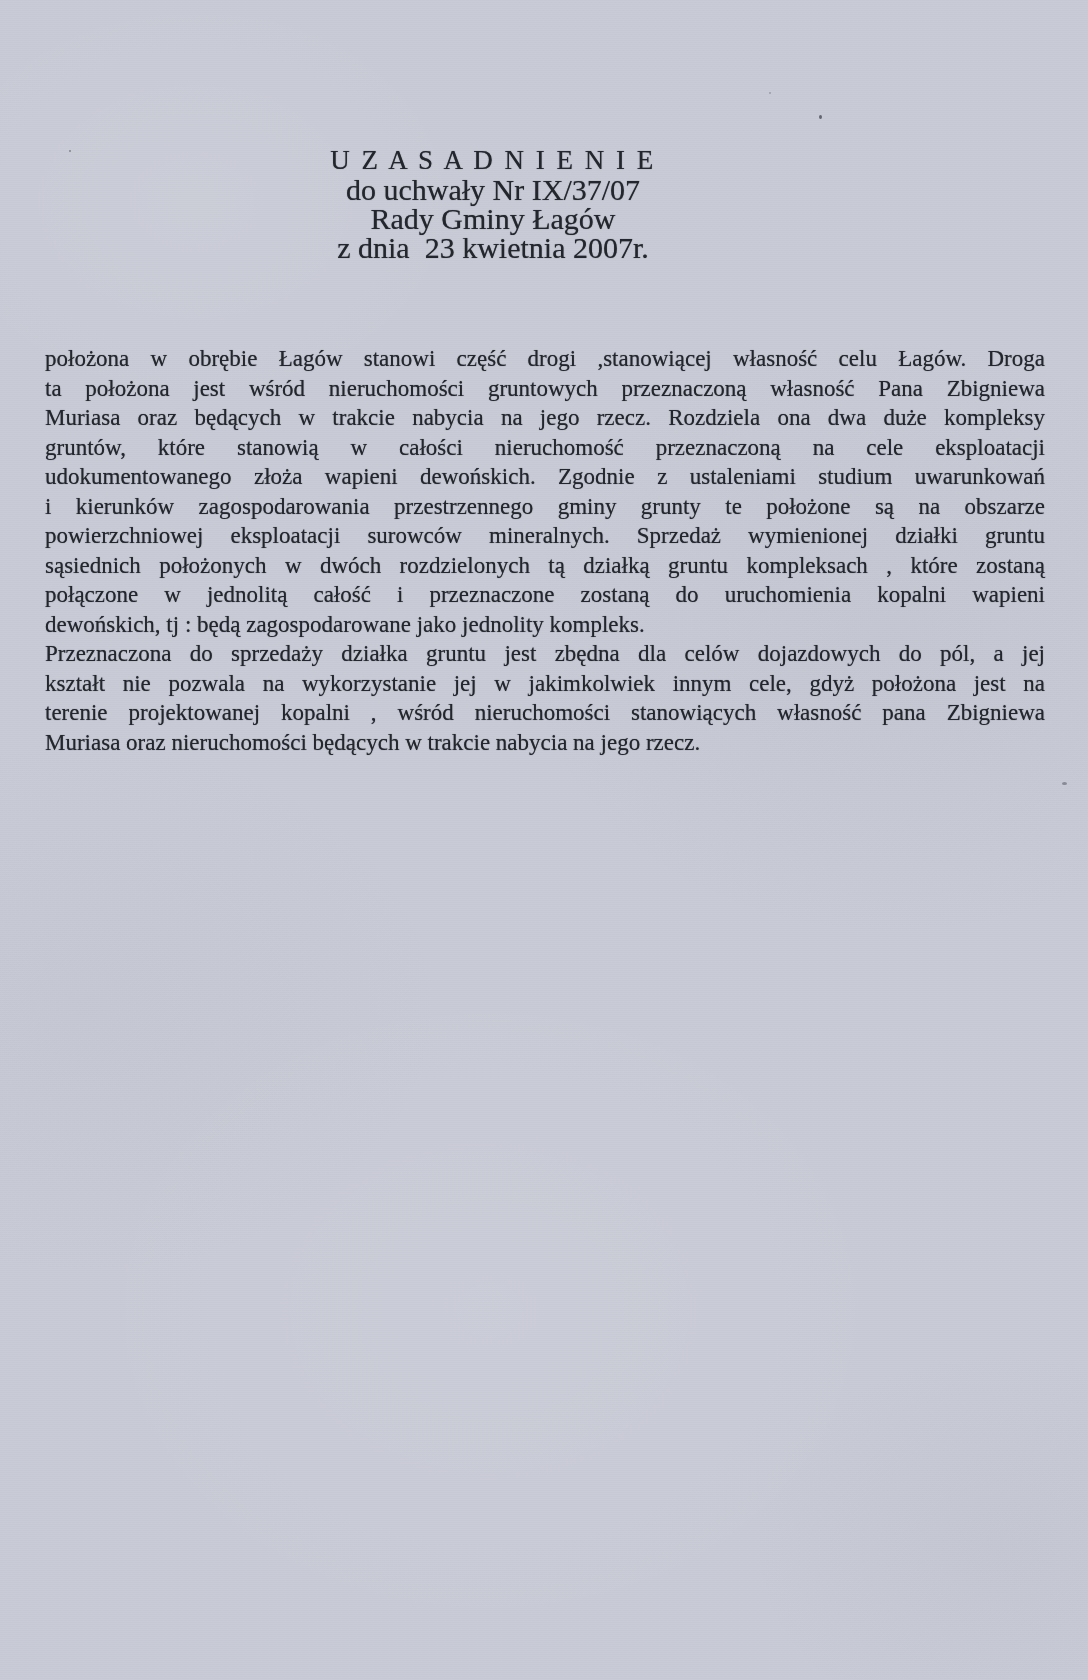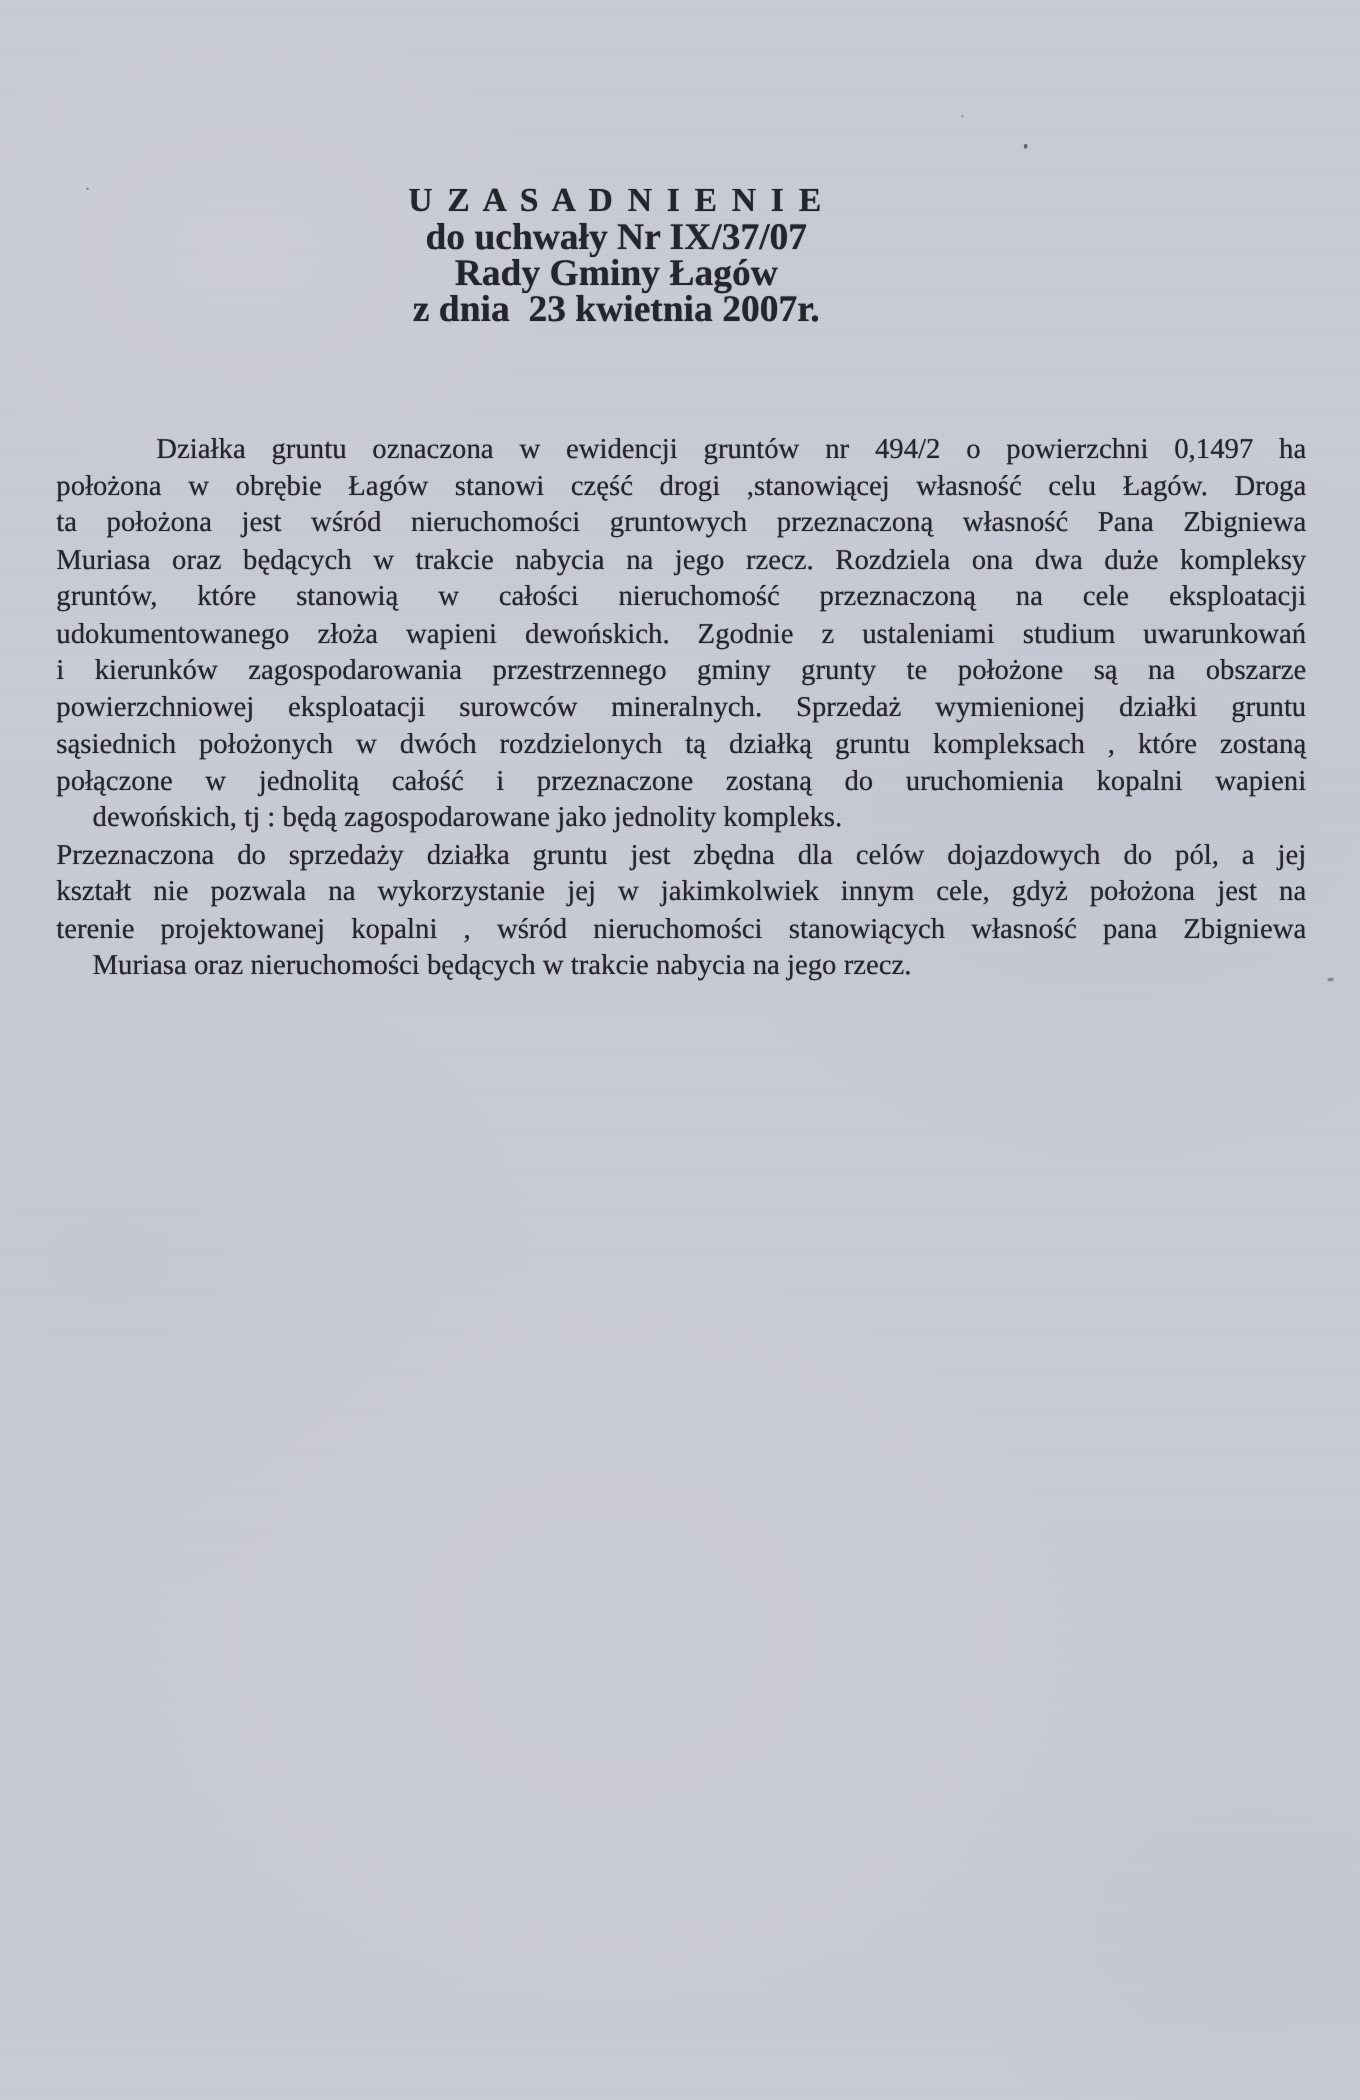--- a/index.html
+++ b/index.html
@@ -25,21 +25,21 @@
     font-family: "Liberation Serif", "DejaVu Serif", serif;
     color: #24262d;
     text-shadow: 0 0 0.9px rgba(34,36,44,0.65);
   }
   .doc-header {
     position: absolute;
     top: 146px;
     left: 0;
     width: 986px;
     text-align: center;
-    font-weight: 700;
+    font-weight: 400;
   }
   .doc-header .h-line {
     font-size: 30px;
     line-height: 29px;
     white-space: pre;
   }
   .doc-header .h-title {
     font-size: 27px;
     letter-spacing: 2.5px;
   }
@@ -50,21 +50,21 @@
     width: 1000px;
     font-size: 23px;
     line-height: 29.5px;
   }
   .paragraph { margin: 0; }
   .line {
     text-align: justify;
     text-align-last: justify;
     white-space: normal;
   }
-  .line.para-last { text-align-last: left; margin-left: 29px; }
+  .line.para-last { text-align-last: left; }
   .line.para-first-indent { text-indent: 80px; }
   .scan-speck {
     position: absolute;
     background: rgba(46,48,58,0.65);
     border-radius: 50%;
   }
   .speck-1 { left: 819px; top: 115px; width: 3px; height: 4px; }
   .speck-2 { left: 1062px; top: 782px; width: 5px; height: 3px; background: rgba(60,64,78,0.45); }
   .speck-3 { left: 69px; top: 150px; width: 2px; height: 2px; background: rgba(60,64,78,0.5); }
   .speck-4 { left: 769px; top: 92px; width: 2px; height: 2px; background: rgba(70,74,88,0.35); }
@@ -76,21 +76,20 @@
 
   <div class="doc-header">
     <div class="h-line h-title">U Z A S A D N I E N I E</div>
     <div class="h-line">do uchwały Nr IX/37/07</div>
     <div class="h-line">Rady Gminy Łagów</div>
     <div class="h-line">z dnia  23 kwietnia 2007r.</div>
   </div>
 
   <div class="doc-body">
       <div class="paragraph">
-        <div class="line para-first-indent">Działka gruntu oznaczona w ewidencji gruntów nr 494/2 o powierzchni 0,1497 ha</div>
         <div class="line">położona w obrębie Łagów stanowi część drogi ,stanowiącej własność celu Łagów. Droga</div>
         <div class="line">ta położona jest wśród nieruchomości gruntowych przeznaczoną własność Pana Zbigniewa</div>
         <div class="line">Muriasa oraz będących w trakcie nabycia na jego rzecz. Rozdziela ona dwa duże kompleksy</div>
         <div class="line">gruntów, które stanowią w całości nieruchomość przeznaczoną na cele eksploatacji</div>
         <div class="line">udokumentowanego złoża wapieni dewońskich. Zgodnie z ustaleniami studium uwarunkowań</div>
         <div class="line">i kierunków zagospodarowania przestrzennego gminy grunty te położone są na obszarze</div>
         <div class="line">powierzchniowej eksploatacji surowców mineralnych. Sprzedaż wymienionej działki gruntu</div>
         <div class="line">sąsiednich położonych w dwóch rozdzielonych tą działką gruntu kompleksach , które zostaną</div>
         <div class="line">połączone w jednolitą całość i przeznaczone zostaną do uruchomienia kopalni wapieni</div>
         <div class="line para-last">dewońskich, tj : będą zagospodarowane jako jednolity kompleks.</div>

